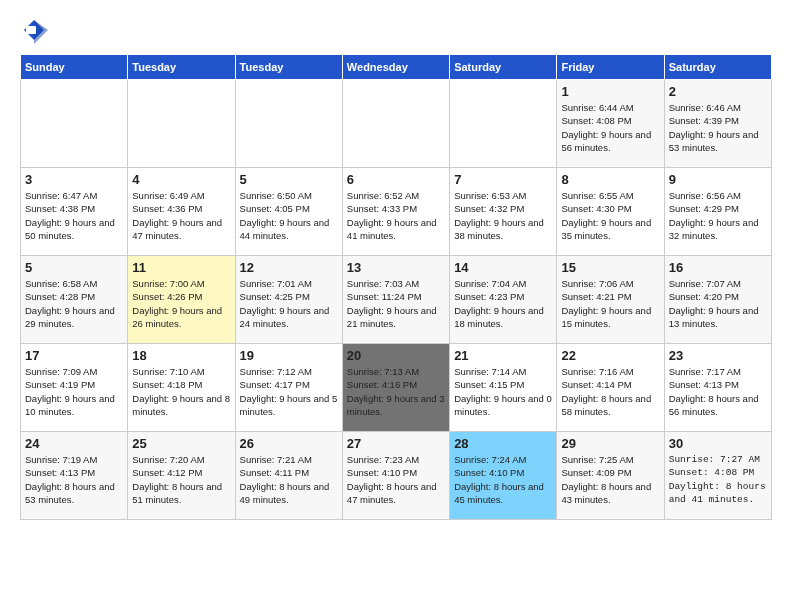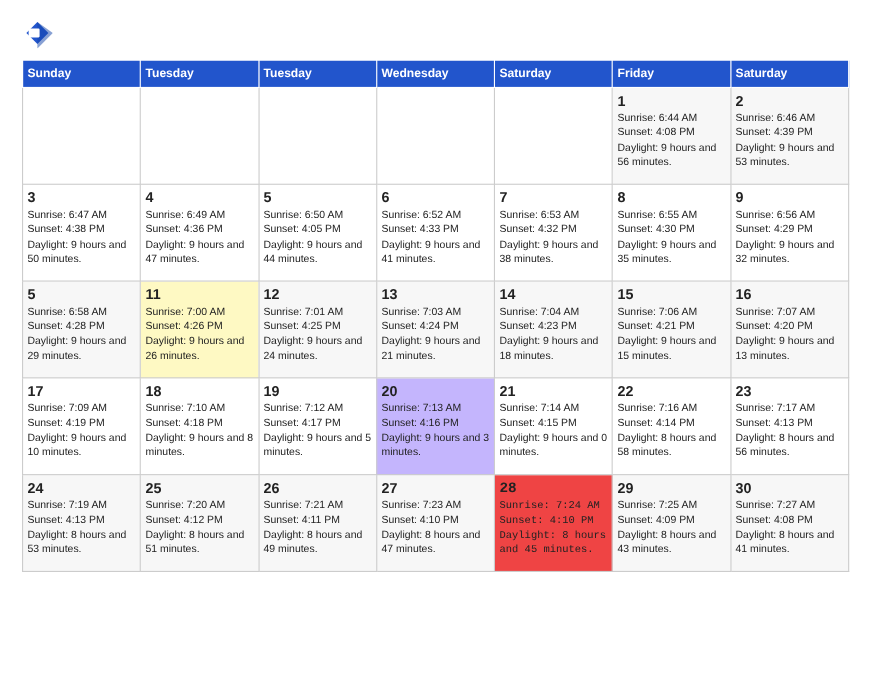--- a/index.html
+++ b/index.html
@@ -215,21 +215,21 @@
           </td>
           <td style="background: rgb(247, 247, 247);">
             <span class="day-number">12</span>
             <div class="day-info" style="white-space: pre-line;">Sunrise: 7:01 AM
 Sunset: 4:25 PM
 Daylight: 9 hours and 24 minutes.</div>
           </td>
           <td style="background: rgb(247, 247, 247);">
             <span class="day-number">13</span>
             <div class="day-info" style="white-space: pre-line;">Sunrise: 7:03 AM
-Sunset: 4:24 PM
+Sunset: 11:24 PM
 Daylight: 9 hours and 21 minutes.</div>
           </td>
           <td style="background: rgb(247, 247, 247);">
             <span class="day-number">14</span>
             <div class="day-info" style="white-space: pre-line;">Sunrise: 7:04 AM
 Sunset: 4:23 PM
 Daylight: 9 hours and 18 minutes.</div>
           </td>
           <td style="background: rgb(247, 247, 247);">
             <span class="day-number">15</span>
@@ -256,21 +256,21 @@
             <div class="day-info" style="white-space: pre-line;">Sunrise: 7:10 AM
 Sunset: 4:18 PM
 Daylight: 9 hours and 8 minutes.</div>
           </td>
           <td style="background: rgb(255, 255, 255);">
             <span class="day-number">19</span>
             <div class="day-info" style="white-space: pre-line;">Sunrise: 7:12 AM
 Sunset: 4:17 PM
 Daylight: 9 hours and 5 minutes.</div>
           </td>
-          <td style="background: #c4b5fd;">
+          <td style="background: #737373;">
             <span class="day-number">20</span>
             <div class="day-info" style="white-space: pre-line;">Sunrise: 7:13 AM
 Sunset: 4:16 PM
 Daylight: 9 hours and 3 minutes.</div>
           </td>
           <td style="background: rgb(255, 255, 255);">
             <span class="day-number">21</span>
             <div class="day-info" style="white-space: pre-line;">Sunrise: 7:14 AM
 Sunset: 4:15 PM
 Daylight: 9 hours and 0 minutes.</div>
@@ -306,34 +306,34 @@
             <div class="day-info" style="white-space: pre-line;">Sunrise: 7:21 AM
 Sunset: 4:11 PM
 Daylight: 8 hours and 49 minutes.</div>
           </td>
           <td style="background: rgb(247, 247, 247);">
             <span class="day-number">27</span>
             <div class="day-info" style="white-space: pre-line;">Sunrise: 7:23 AM
 Sunset: 4:10 PM
 Daylight: 8 hours and 47 minutes.</div>
           </td>
-          <td style="background: #ef4444; font-family: Liberation Mono, monospace;">
+          <td style="background: #7dd3fc;">
             <span class="day-number">28</span>
             <div class="day-info" style="white-space: pre-line;">Sunrise: 7:24 AM
 Sunset: 4:10 PM
 Daylight: 8 hours and 45 minutes.</div>
           </td>
           <td style="background: rgb(247, 247, 247);">
             <span class="day-number">29</span>
             <div class="day-info" style="white-space: pre-line;">Sunrise: 7:25 AM
 Sunset: 4:09 PM
 Daylight: 8 hours and 43 minutes.</div>
           </td>
           <td style="background: rgb(247, 247, 247);">
             <span class="day-number">30</span>
-            <div class="day-info" style="white-space: pre-line;">Sunrise: 7:27 AM
+            <div class="day-info" style="white-space: pre-line; font-family: Liberation Mono, monospace;">Sunrise: 7:27 AM
 Sunset: 4:08 PM
 Daylight: 8 hours and 41 minutes.</div>
           </td>
         </tr>
       </tbody>
   </table>
 </div>
 
 </body></html>

